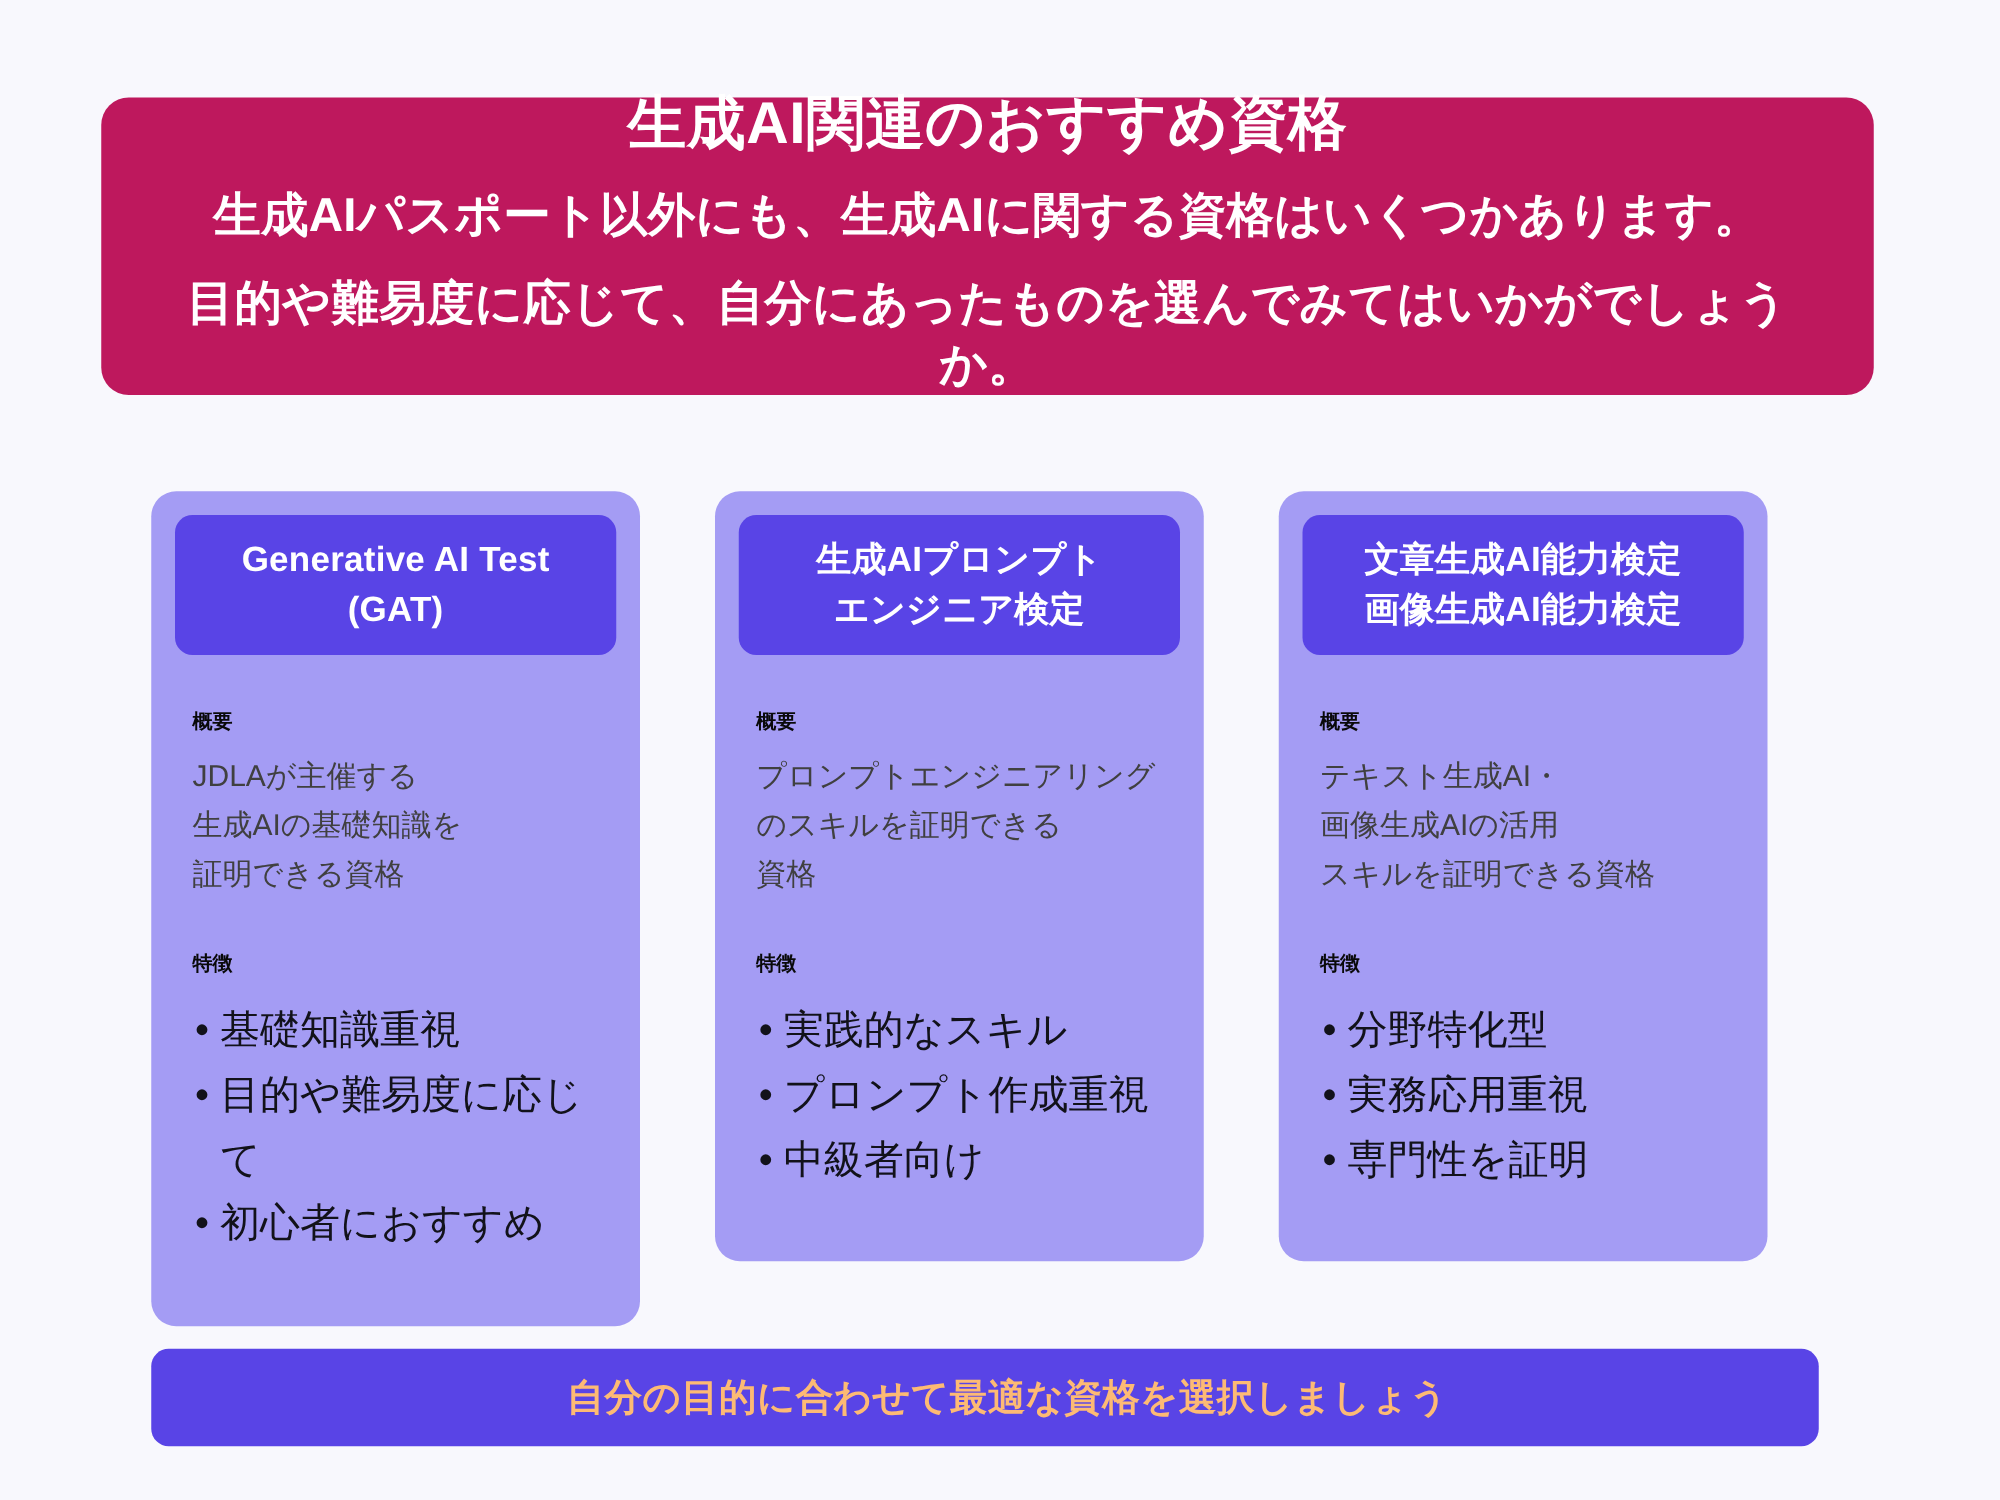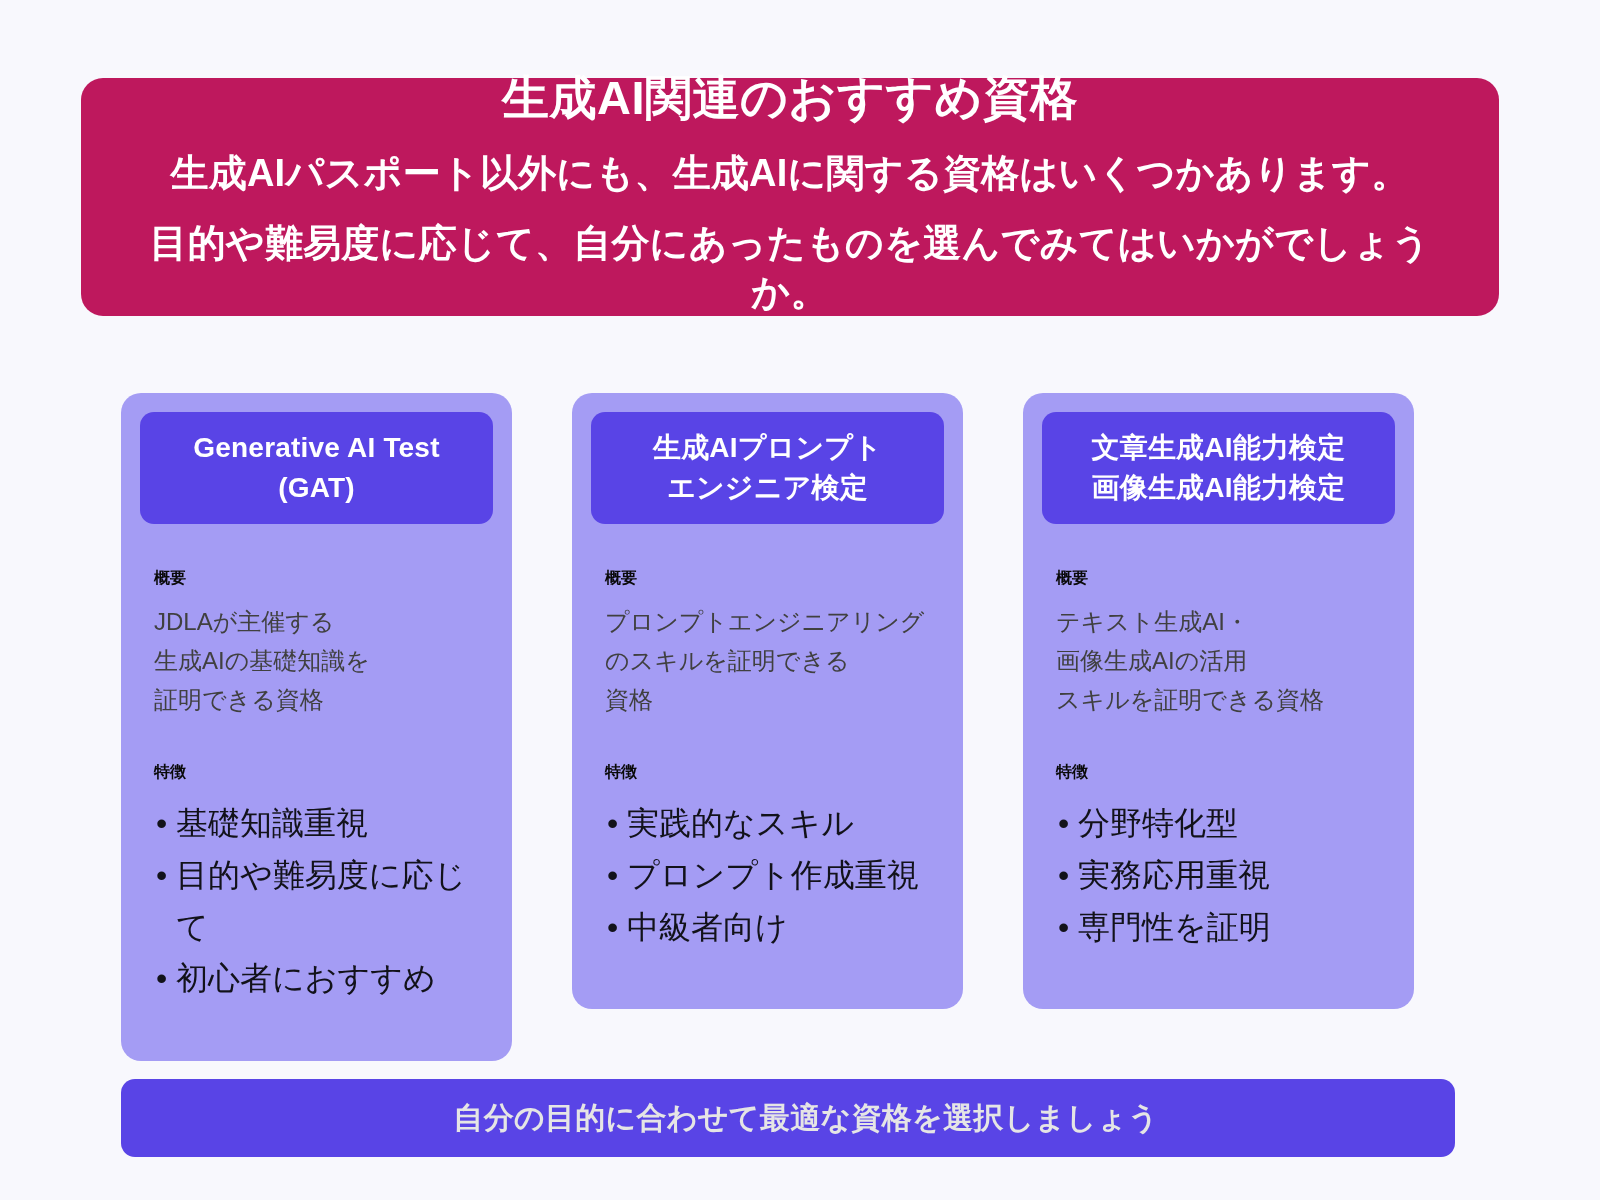--- a/index.html
+++ b/index.html
@@ -152,21 +152,21 @@
     width: 1334px;
     height: 78px;
     background: #5944e6;
     border-radius: 14px;
     display: flex;
     align-items: center;
     justify-content: center;
   }
 
   .footer-text {
-    color: #e5e5e5;
+    color: #fdba74;
     font-size: 30px;
     font-weight: bold;
     letter-spacing: 0.3px;
     text-align: center;
     margin-left: 36px;
   }
 </style>
 </head>
 <body>
 

